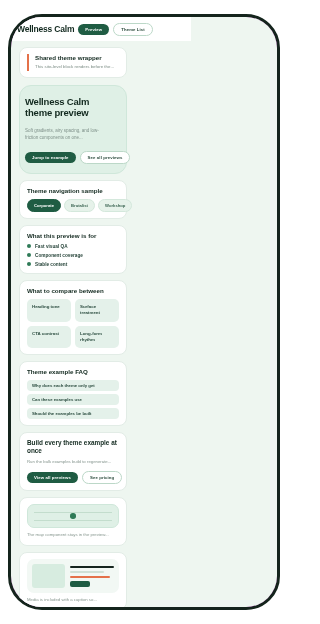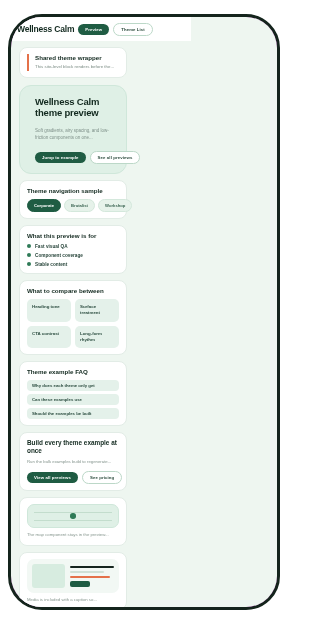--- a/index.html
+++ b/index.html
@@ -105,21 +105,21 @@
   }
   .banner-text {
     font-size: 4.4px;
     line-height: 1.5;
     color: #7b8c84;
   }
 
   
   .hero {
     margin: 7px 8px 0 8px;
-    padding: 10px 9px 9px 15px;
+    padding: 10px 9px 9px 5px;
   }
   .hero-title {
     font-size: 9.5px;
     font-weight: bold;
     line-height: 1.18;
     color: #12291f;
     letter-spacing: -0.2px;
   }
   .hero-text {
     margin-top: 9px;

